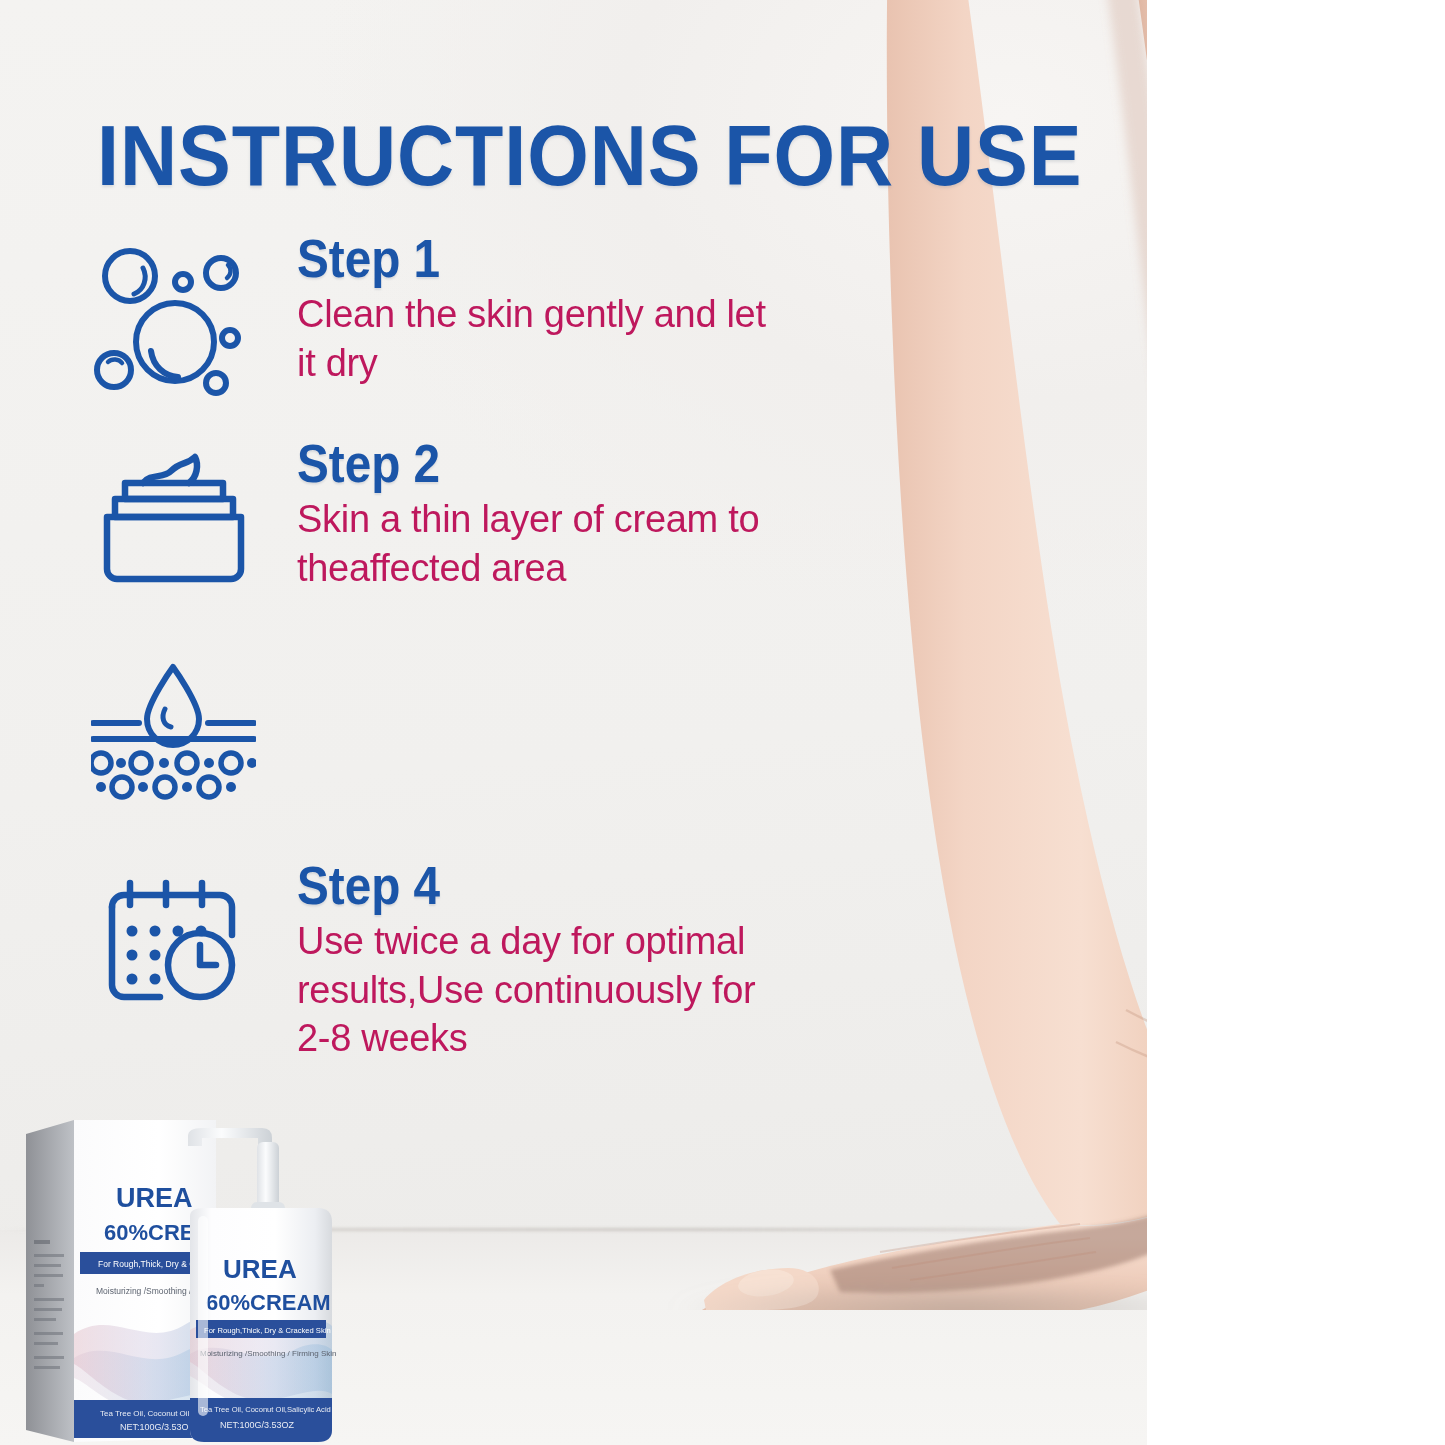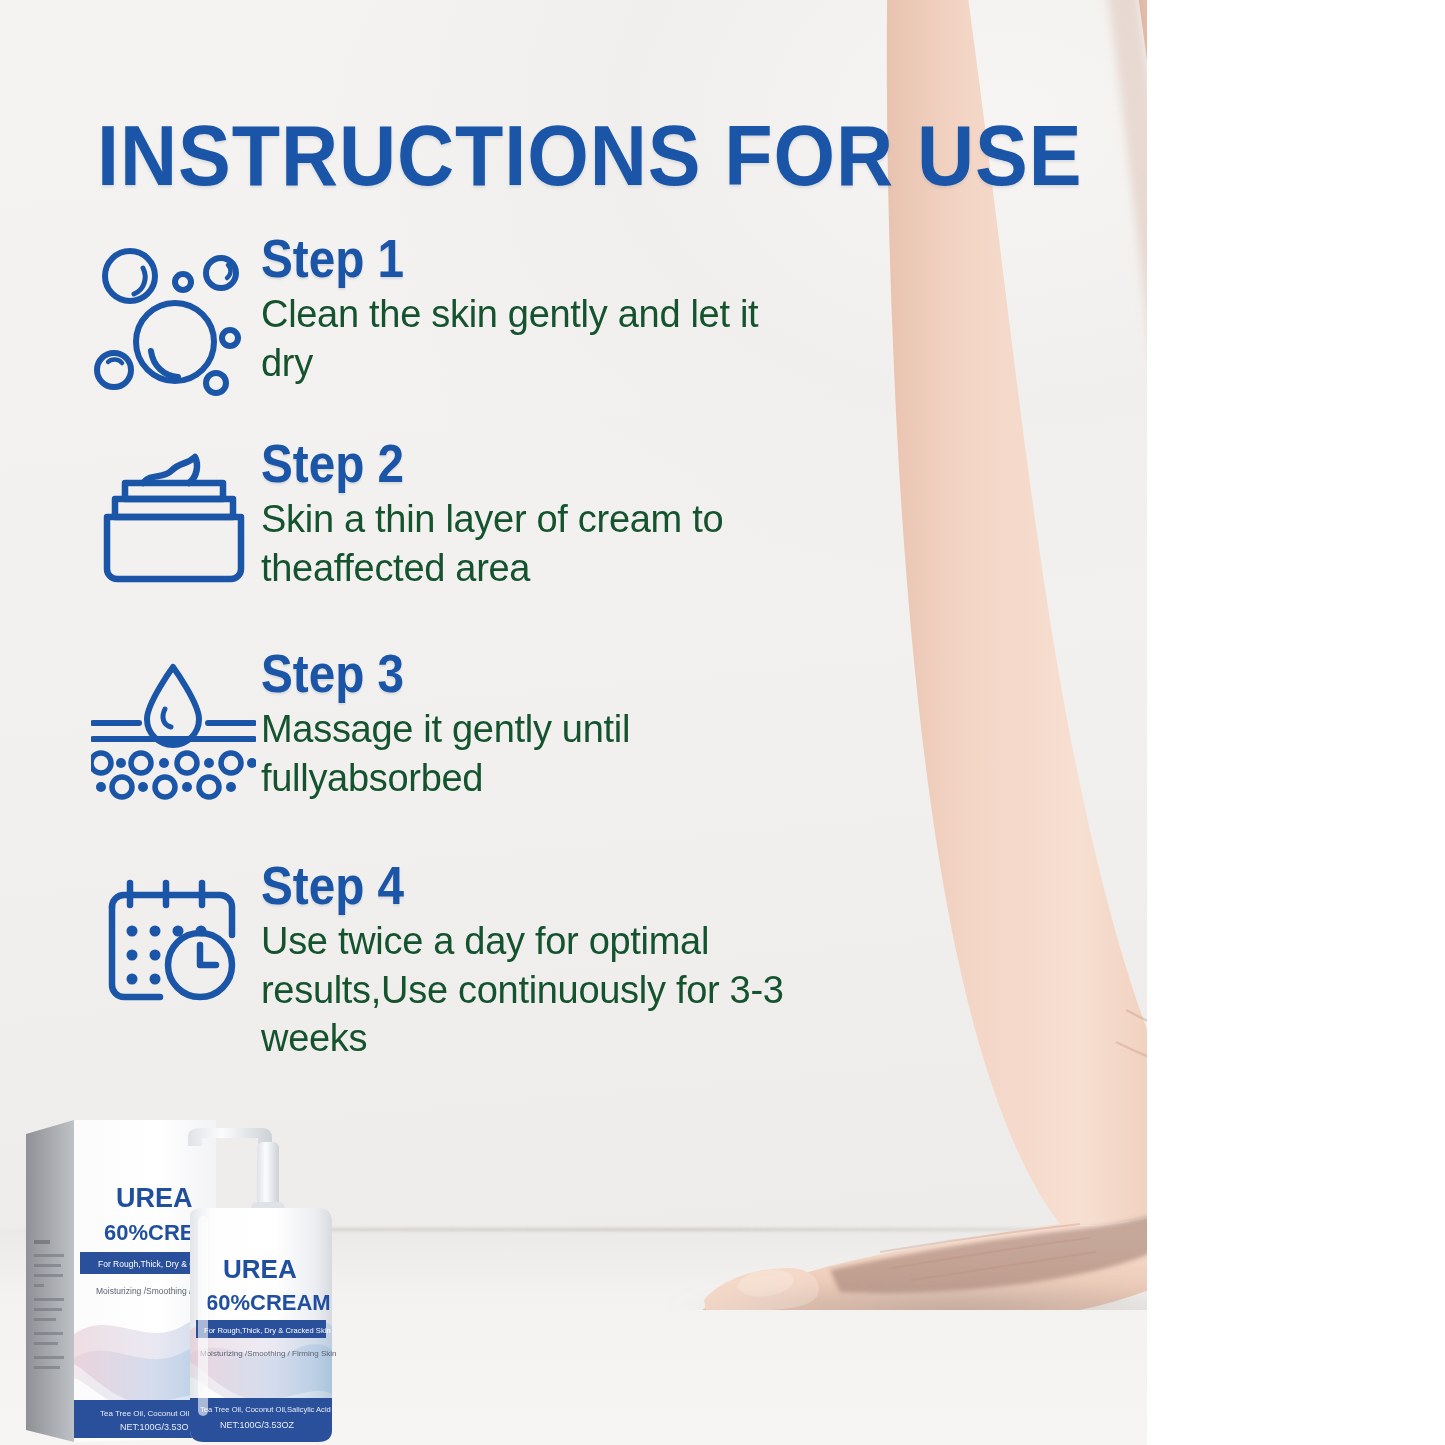--- a/index.html
+++ b/index.html
@@ -46,21 +46,21 @@
     color: #1b55a8;
     letter-spacing: 1px;
     transform: scaleX(.92);
     transform-origin: left center;
     white-space: nowrap;
     text-shadow: 0 2px 3px rgba(120,130,150,.22);
   }
 
   
   .steps { position: absolute; left: 86px; top: 232px; width: 700px; }
-  .step { position: relative; display: flex; align-items: flex-start; }
+  .step { position: relative; display: flex; align-items: flex-start; gap: 36px; }
   .step-1 { height: 205px; }
   .step-2 { height: 210px; }
   .step-3 { height: 212px; }
   .step-4 { height: 260px; }
 
   .step-icon {
     width: 175px; min-width: 175px;
     display: flex; align-items: flex-start; justify-content: center;
     padding-top: 14px;
   }
@@ -75,21 +75,21 @@
     line-height: 1.02;
     transform: scaleX(.9);
     transform-origin: left center;
     white-space: nowrap;
     text-shadow: 0 2px 2px rgba(120,130,150,.2);
   }
   .step-text {
     margin-top: 4px;
     font-size: 38px;
     line-height: 1.28;
-    color: #14532d;
+    color: #be185d;
     letter-spacing: -0.3px;
     max-width: 560px;
   }
 
   
   .product { position: absolute; left: 20px; top: 1112px; width: 350px; height: 340px; }
   .product svg { display: block; width: 100%; height: 100%; }
 
   .pk-title { font-weight: 700; fill: #1f4f9e; font-family: "Liberation Sans", sans-serif; }
   .pk-sub   { font-weight: 700; fill: #1f4f9e; font-family: "Liberation Sans", sans-serif; }
@@ -292,24 +292,20 @@
             <circle cx="73" cy="102" r="5"></circle>
             <circle cx="118" cy="102" r="5"></circle>
             <circle cx="161" cy="102" r="5"></circle>
             <circle cx="10" cy="126" r="5"></circle>
             <circle cx="52" cy="126" r="5"></circle>
             <circle cx="96" cy="126" r="5"></circle>
             <circle cx="140" cy="126" r="5"></circle>
           </g>
         </svg>
       </div>
-      <div class="step-body">
-        <div class="step-head">Step 3</div>
-        <div class="step-text">Massage it gently until fullyabsorbed</div>
-      </div>
     </div>
 
     <div class="step step-4">
       <div class="step-icon">
         <svg width="140" height="132" viewBox="0 0 140 132">
           <g fill="none" stroke="#1b55a8" stroke-width="6.5" stroke-linecap="round" stroke-linejoin="round">
             <path d="M8,34 A12,12 0 0,1 20,22 L116,22 A12,12 0 0,1 128,34 L128,62"></path>
             <path d="M8,34 L8,112 A12,12 0 0,0 20,124 L56,124"></path>
             <path d="M26,10 L26,32"></path>
             <path d="M62,10 L62,32"></path>
@@ -324,21 +320,21 @@
             <circle cx="97" cy="58" r="5.5"></circle>
             <circle cx="28" cy="82" r="5.5"></circle>
             <circle cx="51" cy="82" r="5.5"></circle>
             <circle cx="28" cy="106" r="5.5"></circle>
             <circle cx="51" cy="106" r="5.5"></circle>
           </g>
         </svg>
       </div>
       <div class="step-body">
         <div class="step-head">Step 4</div>
-        <div class="step-text">Use twice a day for optimal results,Use continuously for 3-3 weeks</div>
+        <div class="step-text">Use twice a day for optimal results,Use continuously for 2-8 weeks</div>
       </div>
     </div>
 
   </div>
 
   <div class="product">
     <svg viewBox="0 0 350 340">
       <defs>
         <linearGradient id="boxFace" x1="0" y1="0" x2="1" y2="0">
           <stop offset="0%" stop-color="#fbfbfc"></stop>

